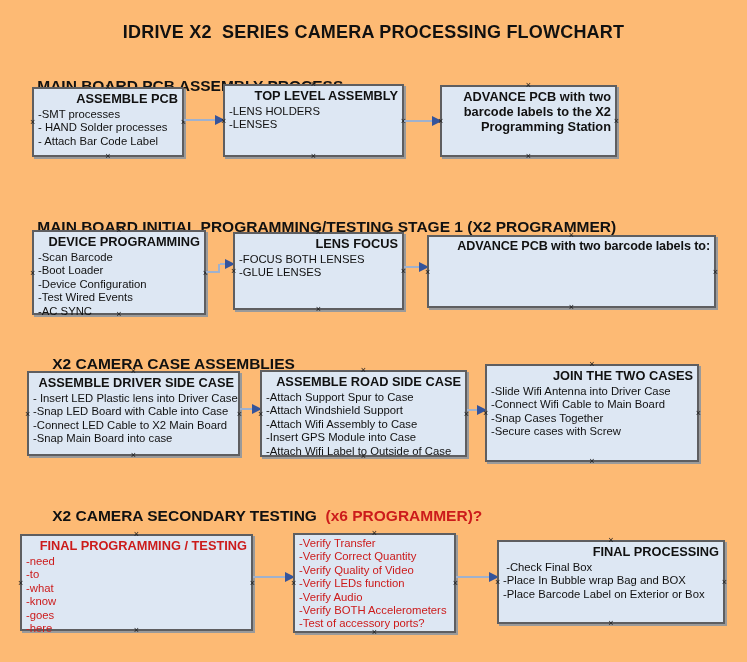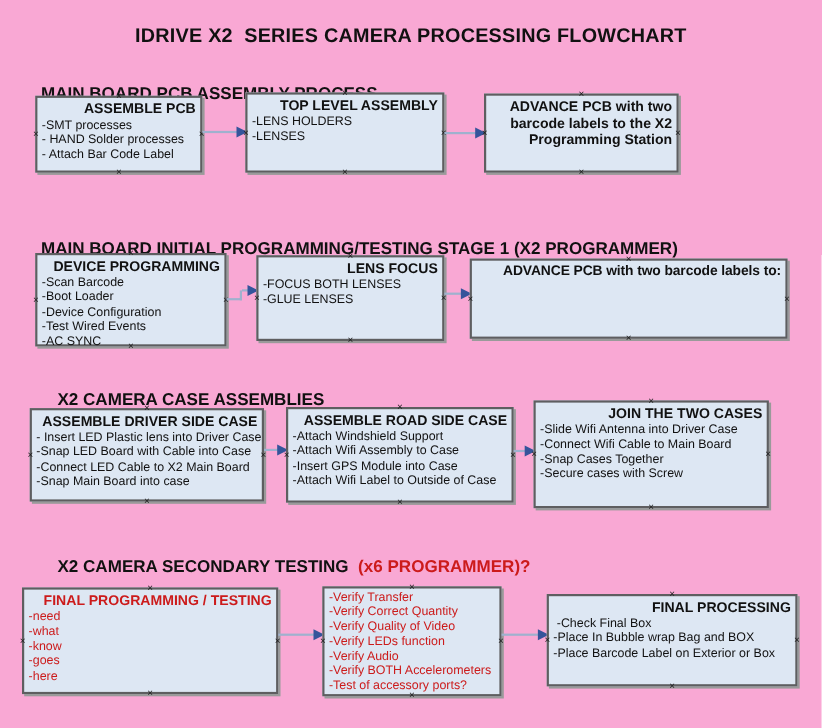--- a/index.html
+++ b/index.html
@@ -1,17 +1,17 @@
 <!DOCTYPE html>
 <html style="--box_fill: #dde7f3; --box_border: #5e5e60; --arrow_line: #9fb1ce; --arrow_head: #35549b; --red_text: #cc1b1b; --text_black: #111111;"><head>
 <meta charset="utf-8">
 <style>
   html,body{margin:0;padding:0;background:#fff;}
   #canvas{
-    position:relative;width:747px;height:662px;background:#f9a8d4;
+    position:relative;width:747px;height:662px;background:#fdba74;
     font-family:"Liberation Sans",sans-serif;color:var(--text_black,#111);
     overflow:hidden;
   }
   .page-title{
     position:absolute;left:0;top:22px;width:747px;text-align:center;
     font-size:18px;font-weight:bold;letter-spacing:.2px;white-space:pre;
   }
   .sec-header{
     position:absolute;font-size:15.5px;font-weight:bold;white-space:pre;
   }
@@ -155,20 +155,21 @@
       <span class="handle h-l">×</span>
       <span class="handle h-r">×</span>
     </div>
 
   <div class="arrow" style="left:240px;top:408px;width:20px">
       <i class="ah"></i>
     </div>
 
   <div class="node" style="left:260px;top:370px;width:207px;height:87px">
     <div class="node-title">ASSEMBLE ROAD SIDE CASE</div>
+    <div class="node-item">-Attach Support Spur to Case</div>
     <div class="node-item">-Attach Windshield Support</div>
     <div class="node-item">-Attach Wifi Assembly to Case</div>
     <div class="node-item">-Insert GPS Module into Case</div>
     <div class="node-item">-Attach Wifi Label to Outside of Case</div>
   <span class="handle h-t">×</span>
       <span class="handle h-b">×</span>
       <span class="handle h-l">×</span>
       <span class="handle h-r">×</span>
     </div>
 
@@ -188,20 +189,21 @@
       <span class="handle h-r">×</span>
     </div>
 
   <div class="sec-header" style="left:35px;top:489px">
     <span>X2 CAMERA SECONDARY TESTING  </span><span class="red-part">(x6 PROGRAMMER)?</span>
   </div>
 
   <div class="node red" style="left:20px;top:534px;width:233px;height:97px">
     <div class="node-title">FINAL PROGRAMMING / TESTING</div>
     <div class="node-item">-need</div>
+    <div class="node-item">-to</div>
     <div class="node-item">-what</div>
     <div class="node-item">-know</div>
     <div class="node-item">-goes</div>
     <div class="node-item">-here</div>
   <span class="handle h-t">×</span>
       <span class="handle h-b">×</span>
       <span class="handle h-l">×</span>
       <span class="handle h-r">×</span>
     </div>
 

